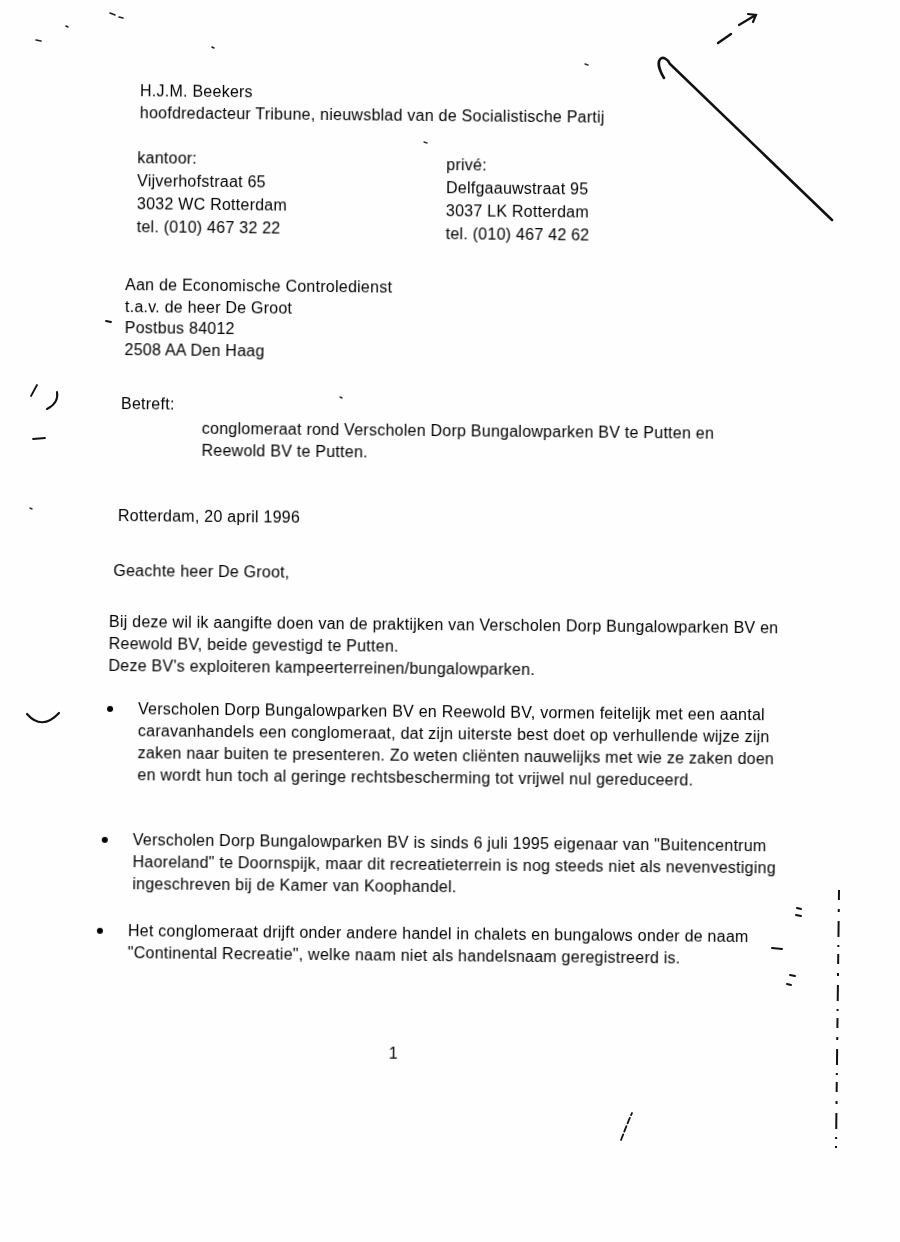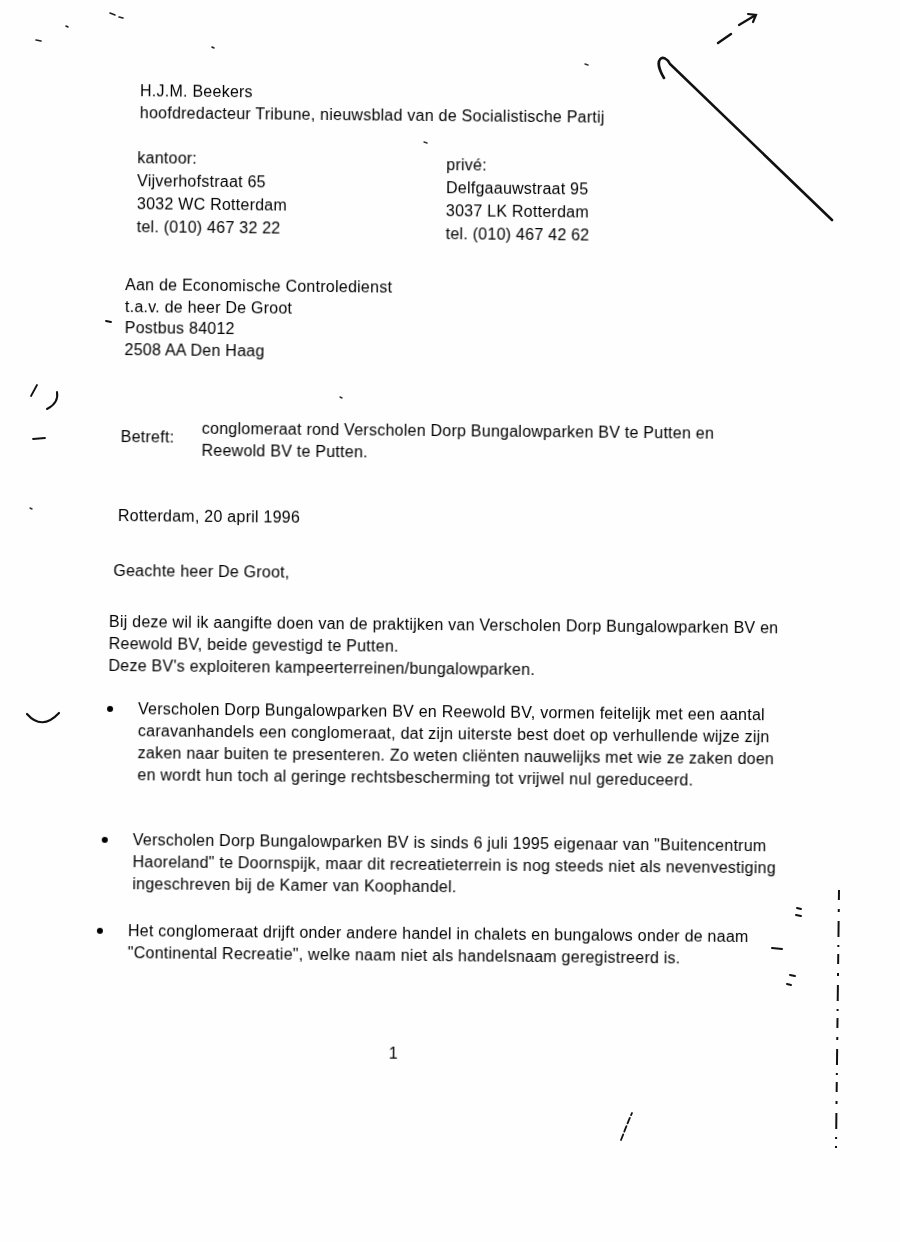--- a/index.html
+++ b/index.html
@@ -33,21 +33,21 @@
     letter-spacing: 0.25px;
     filter: blur(0.33px) contrast(1.25);
   }
   .abs { position: absolute; margin: 0; }
   .sender-name   { left: 140px; top: 80px;  }
   .sender-role   { left: 140px; top: 102px; }
   .office-block  { left: 138px; top: 146px; }
   .private-block { left: 447px; top: 150px; }
   .office-block div, .private-block div { line-height: 23px; }
   .recipient     { left: 127px; top: 274px; line-height: 21.5px; }
-  .subject-label { left: 124px; top: 426px; }
+  .subject-label { left: 124px; top: 393px; }
   .subject-text  { left: 205px; top: 417px; width: 556px; }
   .dateline      { left: 122px; top: 505px; }
   .salutation    { left: 118px; top: 560px; }
   .intro         { left: 114px; top: 611px; width: 676px; }
   .intro p       { margin: 0; }
   .bullet        { width: 652px; }
   .bullet-1      { left: 144px; top: 698px; }
   .bullet-2      { left: 140px; top: 829px; }
   .bullet-3      { left: 136px; top: 920px; }
   .bullet .dot {

